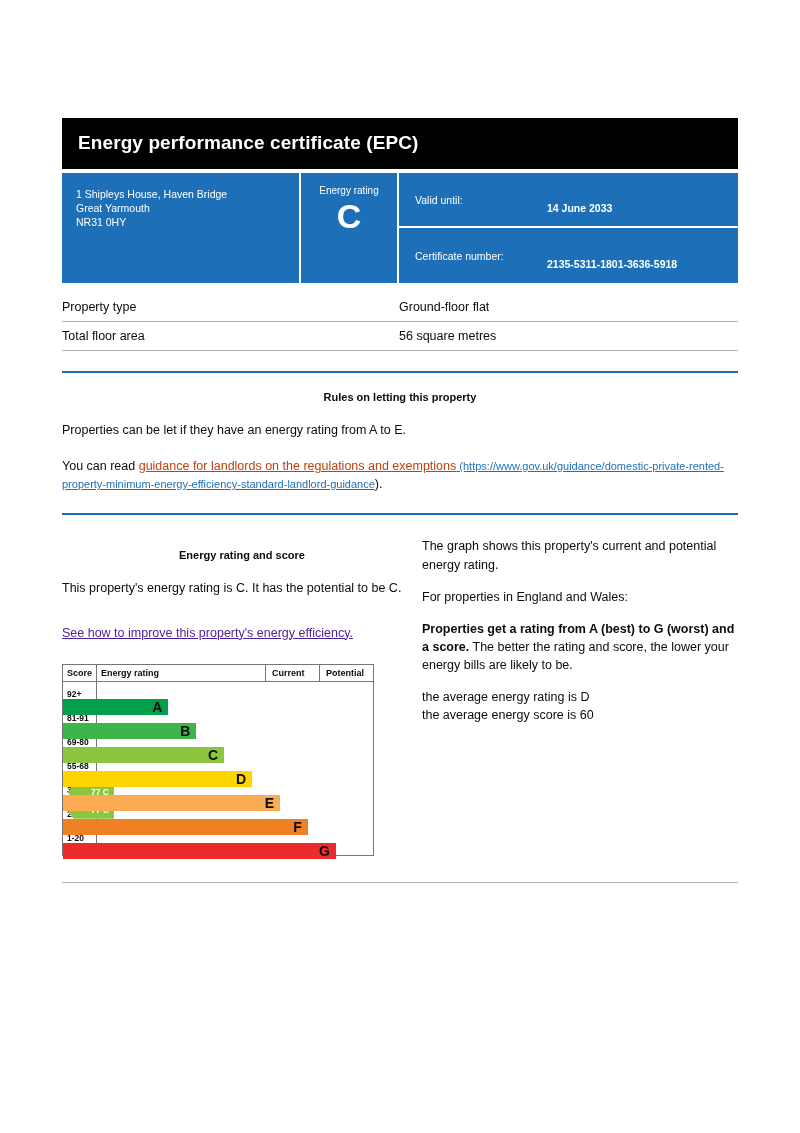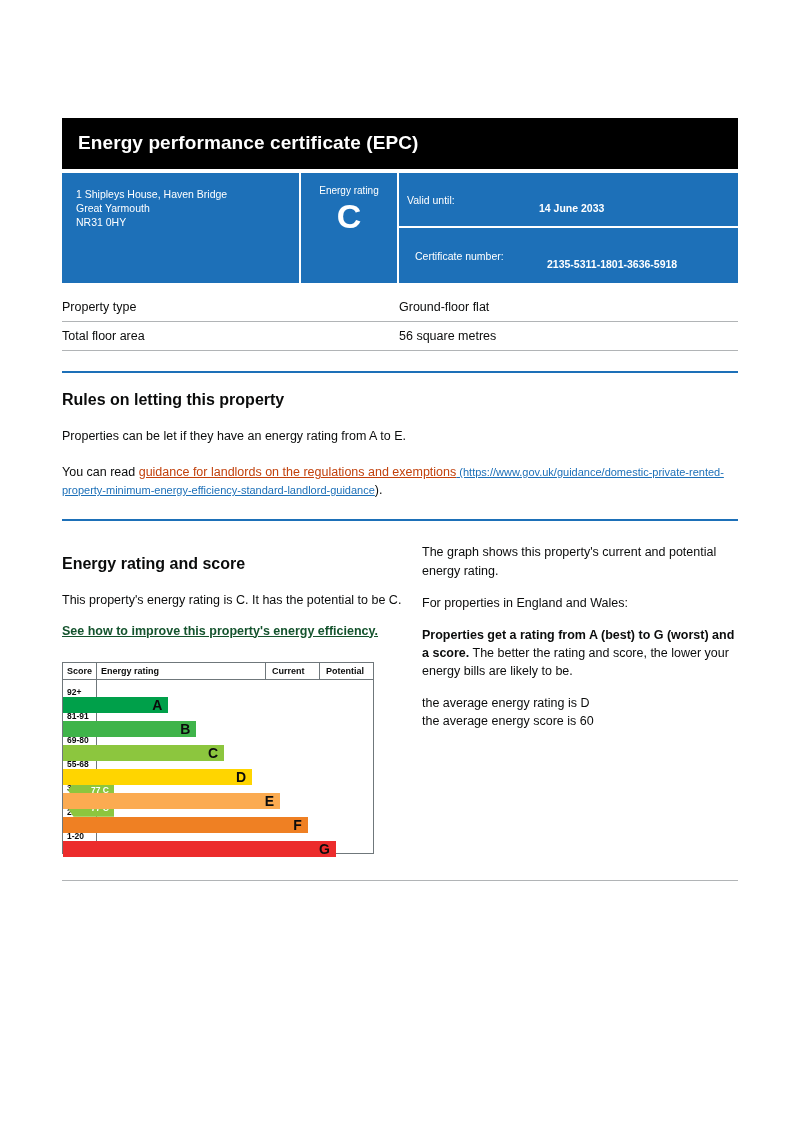--- a/index.html
+++ b/index.html
@@ -73,21 +73,20 @@
   .summary .meta-row {
     display: flex;
     align-items: center;
     padding: 13px 0 13px 16px;
     font-size: 10.5px;
     box-sizing: border-box;
     height: 50%;
   }
   .summary .meta-row.top {
     border-bottom: 2px solid #ffffff;
-    padding-left: 8px;
   }
   .summary .meta-row .k {
     width: 132px;
     font-weight: normal;
   }
   .summary .meta-row .v {
     font-weight: bold;
     margin-top: 16px;
   }
   
@@ -107,23 +106,24 @@
   .detail-row .v {
     flex: 1;
   }
   .rule-thick {
     border: 0;
     border-top: 2px solid #1d70b8;
     margin: 20px 0 0 0;
   }
   
   h2.sec {
-    font-size: 16px;
+    font-size: 11px;
     font-weight: bold;
     margin: 18px 0 0 0;
+    text-align: center;
   }
   p.body {
     font-size: 12.5px;
     line-height: 1.45;
     margin: 18px 0 0 0;
   }
   a.link {
     color: #c2410c;
     text-decoration: underline;
   }
@@ -144,26 +144,25 @@
     width: 316px;
     font-size: 12.5px;
     line-height: 1.45;
     padding-top: 6px;
   }
   .col-right p { margin: 0 0 14px 0; }
   .col-right p.tight { margin-bottom: 0; }
   .col-right strong { font-weight: bold; }
   .improve-link {
     display: inline-block;
-    margin-top: 12px;
+    margin-top: 26px;
     font-size: 12.5px;
     line-height: 1.45;
-    color: #14532d;
+    color: #4c1d95;
     text-decoration: underline;
-    font-weight: bold;
   }
   
   .graph {
     margin-top: 22px;
     width: 312px;
     border: 1px solid #6f777b;
     border-bottom: none;
     box-sizing: border-box;
     font-size: 9px;
   }

